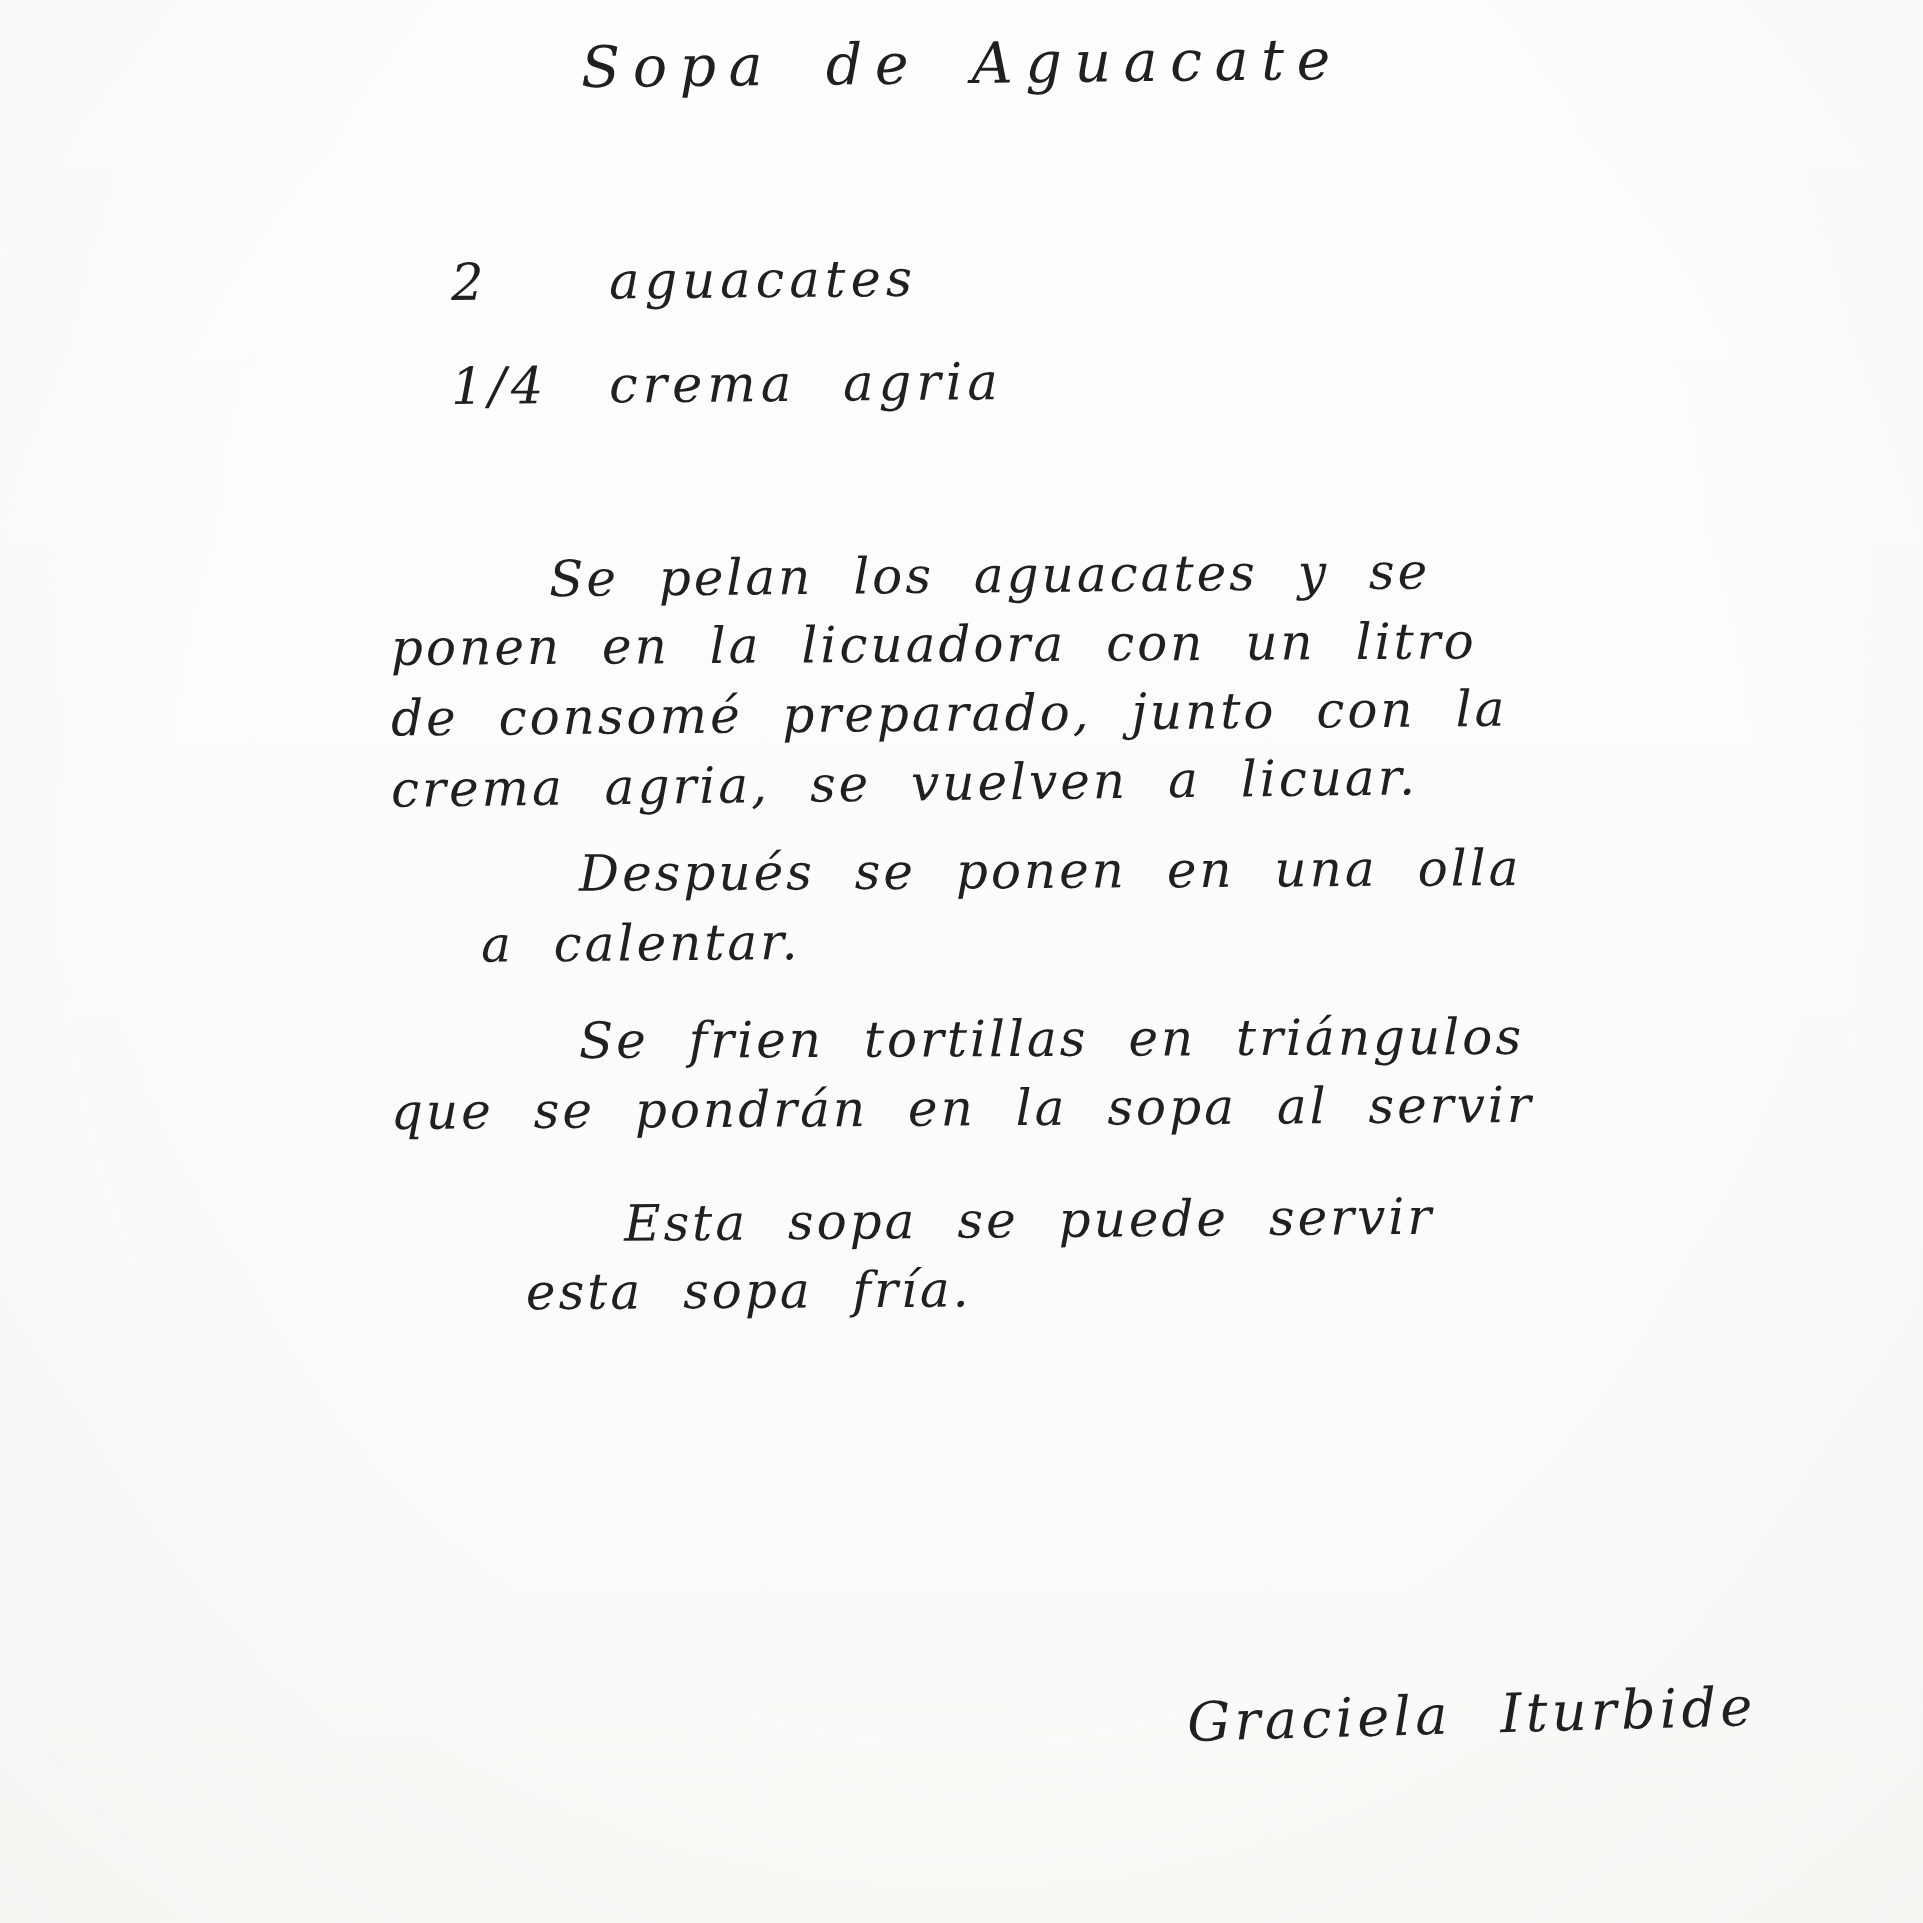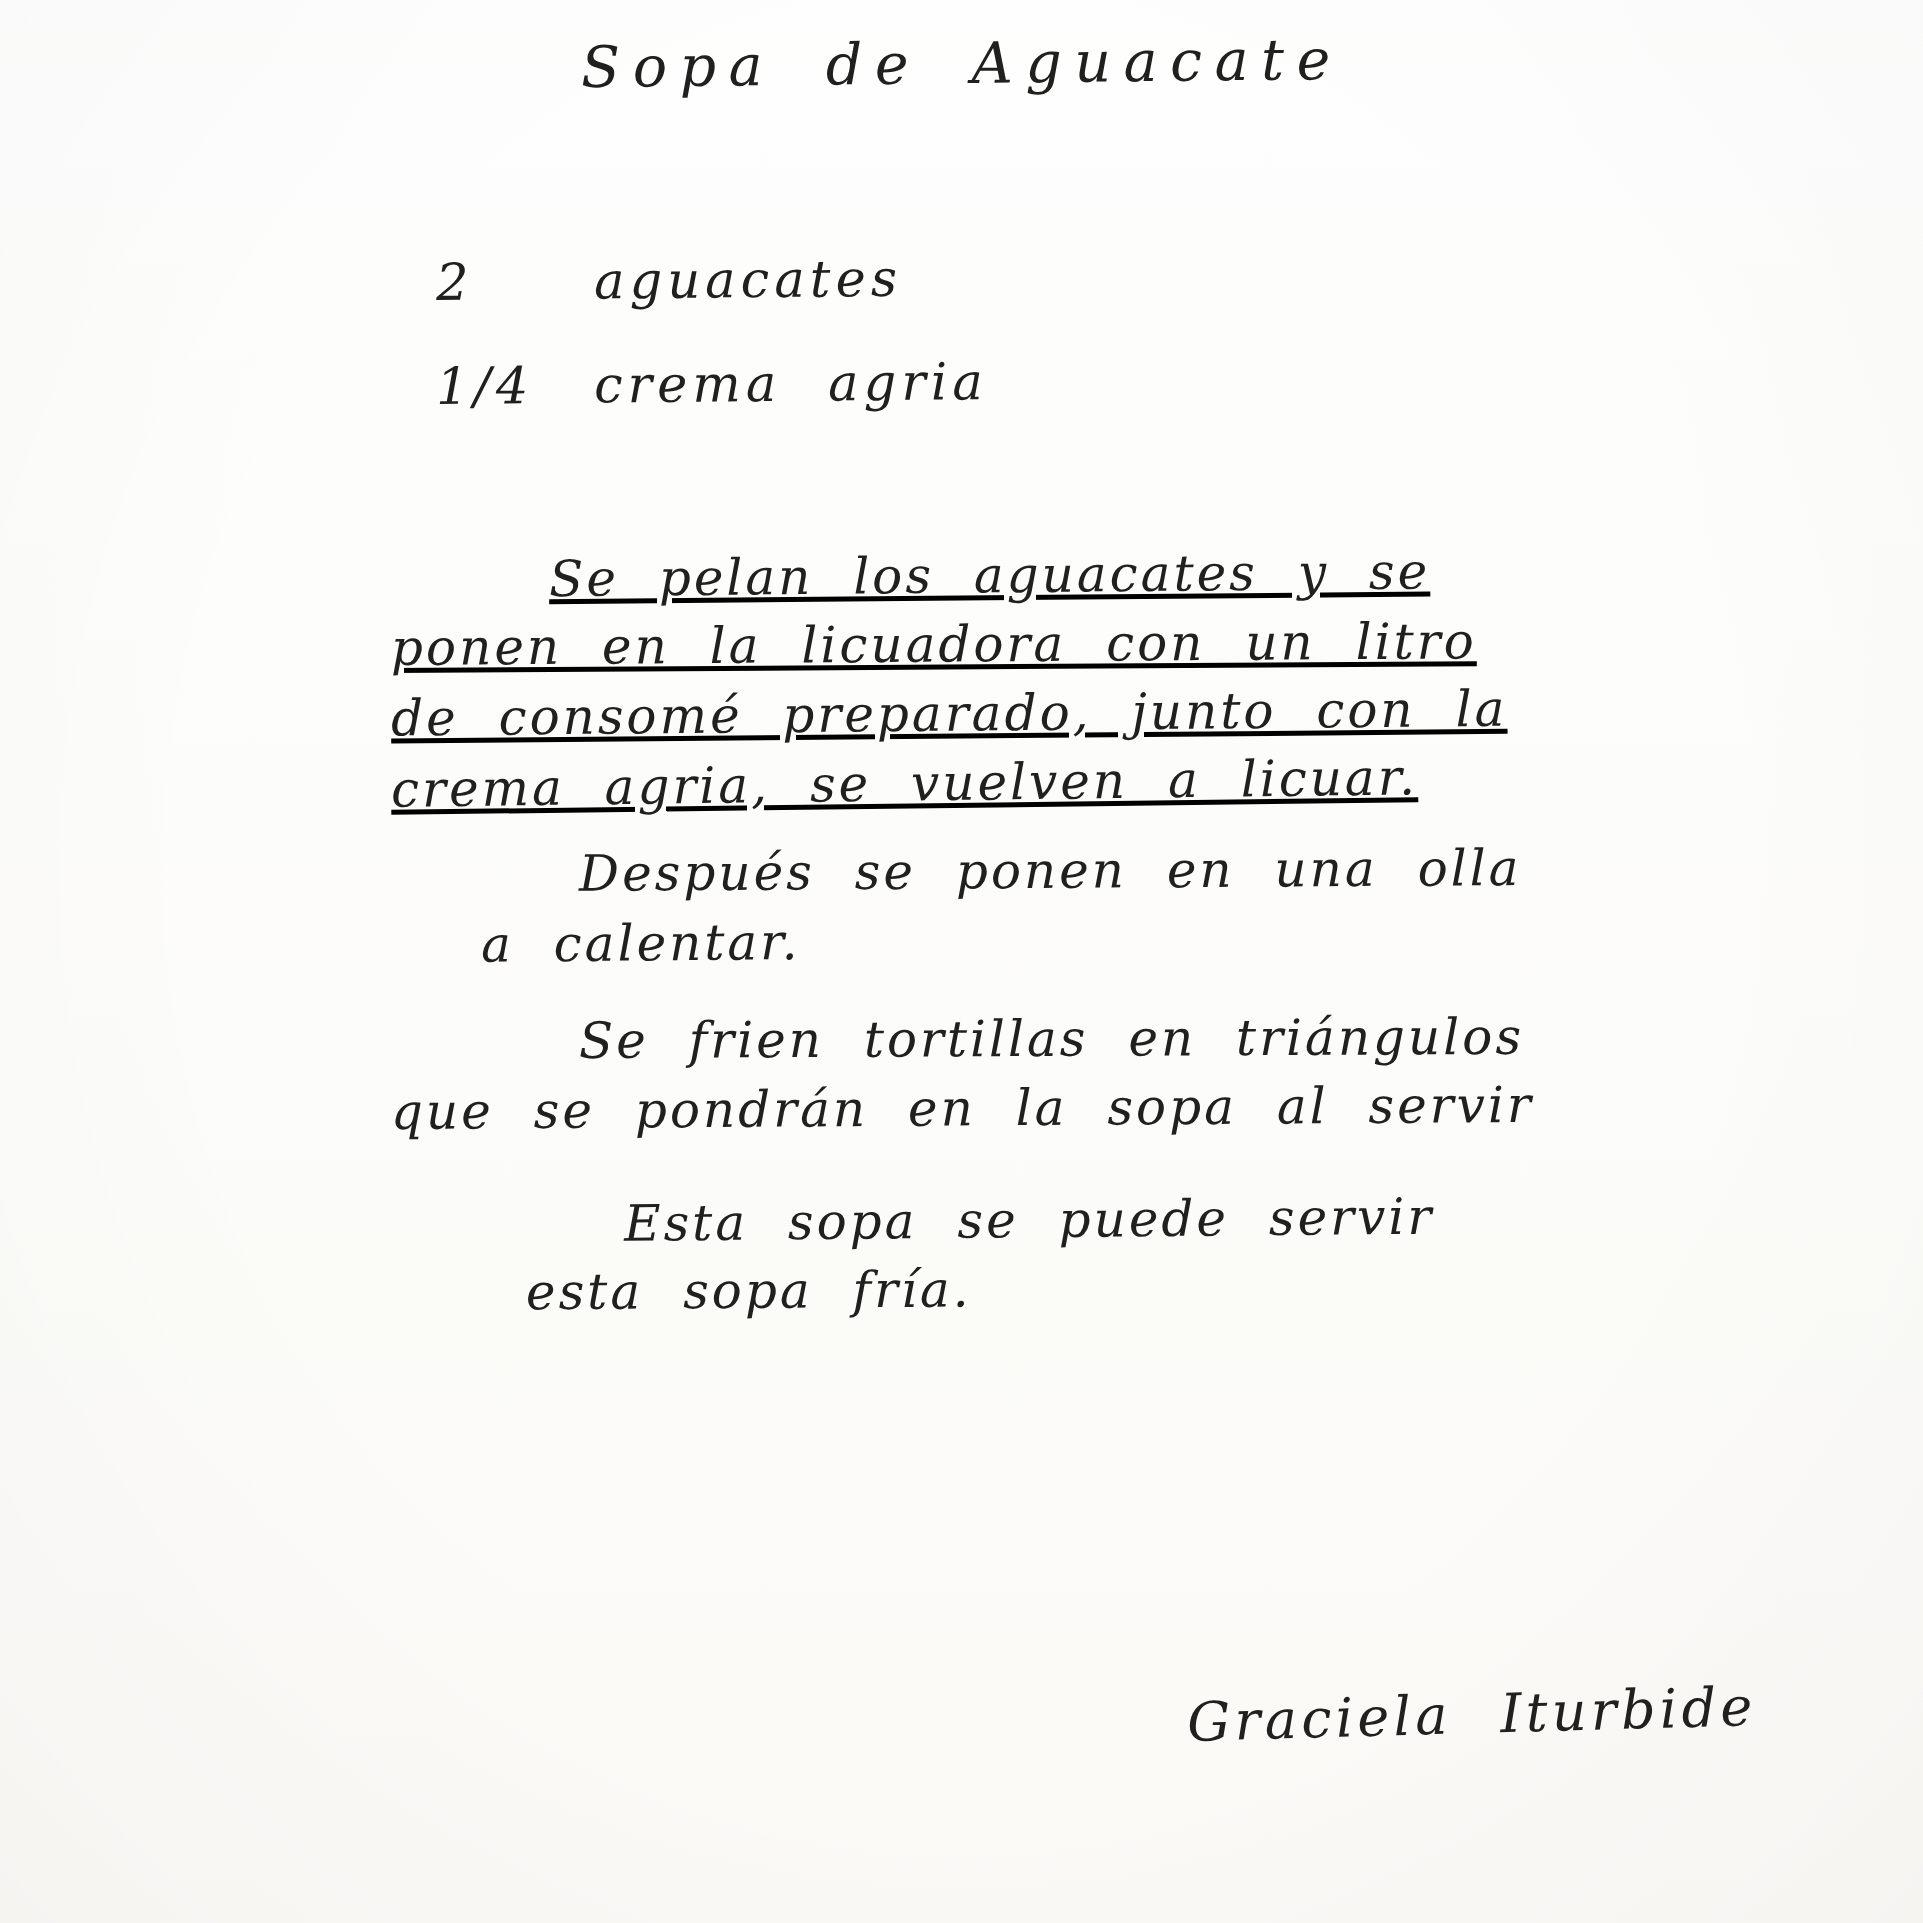--- a/index.html
+++ b/index.html
@@ -51,21 +51,21 @@
     font-size: 57px;
     letter-spacing: 0.22em;
     word-spacing: 0.35em;
     transform: rotate(-0.6deg);
   }
 
   
   .ingredients {
     position: absolute;
     top: 248px;
-    left: 436px;
+    left: 451px;
     width: 1127px;
   }
   .ingredient-line {
     font-size: 51px;
     letter-spacing: 0.1em;
     word-spacing: 0.5em;
     margin-bottom: 45px;
     transform: rotate(-0.5deg);
   }
   .ingredient-line .qty {
@@ -90,21 +90,21 @@
     word-spacing: 0.42em;
   }
   .line.indent-1 { padding-left: 158px; }
   .line.indent-2 { padding-left: 188px; }
   .line.indent-3 { padding-left: 90px; }
   .line.r1 { transform: rotate(-0.5deg); }
   .line.r2 { transform: rotate(-0.35deg); }
   .line.r3 { transform: rotate(-0.7deg); }
   .line.r4 { transform: rotate(-0.25deg); }
 
-  .para-1 { margin-bottom: 13.5px; text-decoration: underline; }
+  .para-1 { margin-bottom: 13.5px; }
   .para-2 { margin-top: 20px; }
   .para-3 { margin-top: 30px; }
   .para-4 { margin-top: 43px; padding-left: 45px; }
 
   
   .signature {
     position: absolute;
     top: 1683px;
     left: 1187px;
     font-size: 54px;

